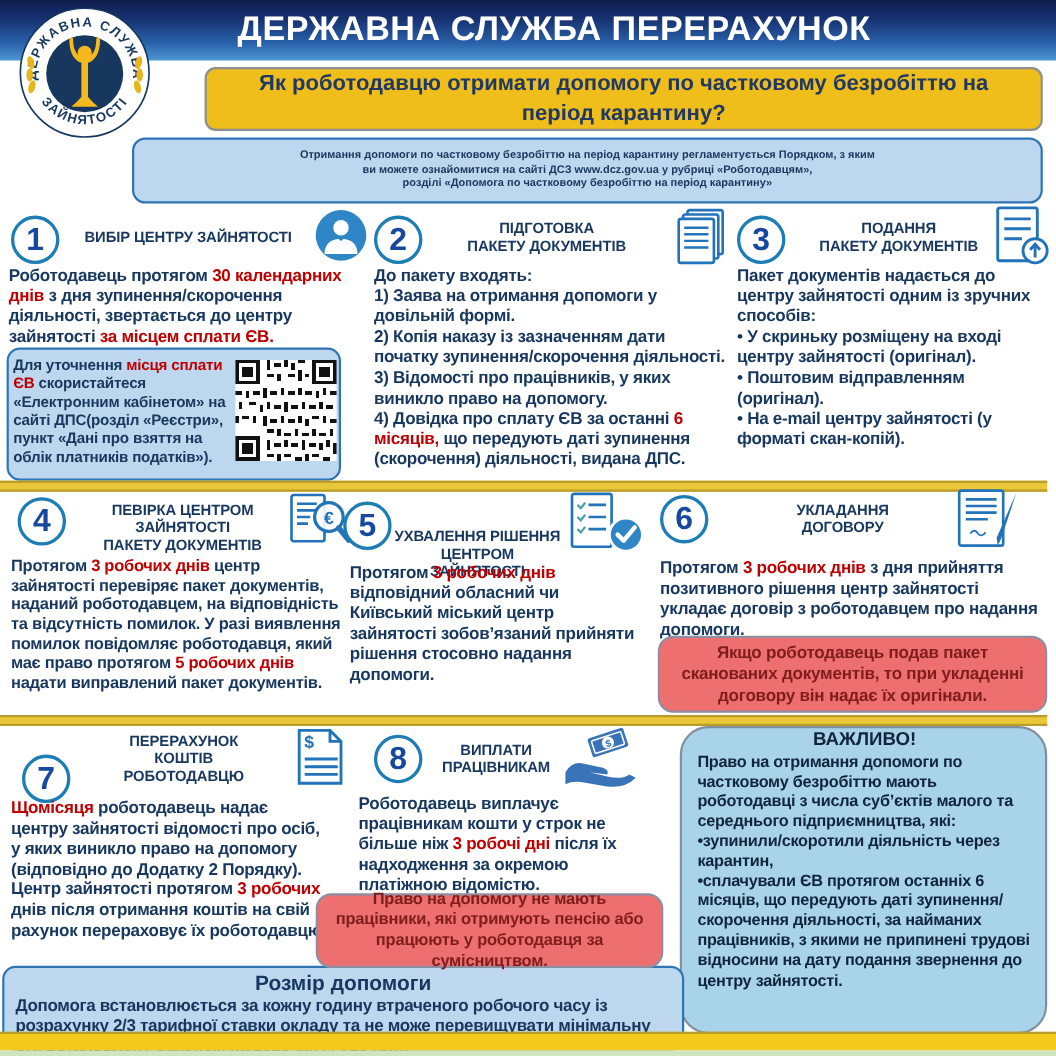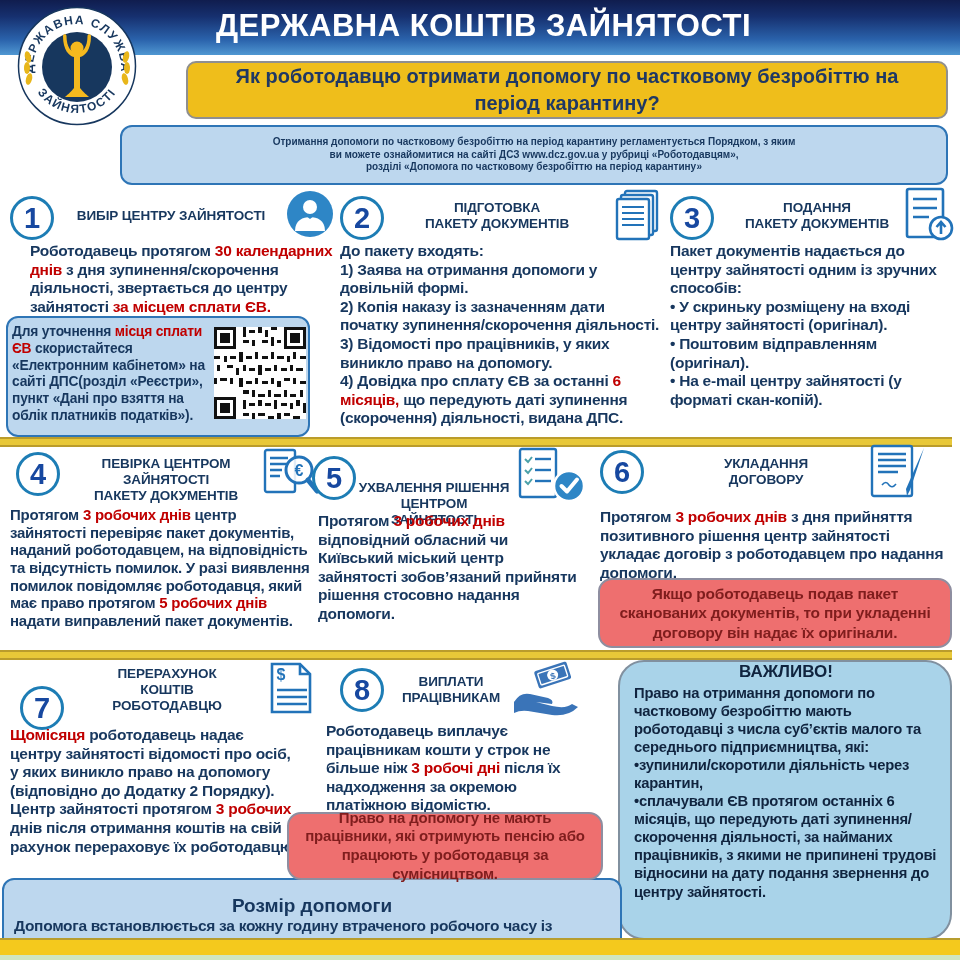--- a/index.html
+++ b/index.html
@@ -33,39 +33,39 @@
   
   .blue-box{position:absolute;background:#BDD7EE;border:2px solid #2E75B6;border-radius:12px;box-sizing:border-box;}
   .pink-note{position:absolute;background:#EE6F6F;border:2px solid #8E8EA0;border-radius:14px;box-sizing:border-box;
              display:flex;align-items:center;justify-content:center;padding:4px 8px;}
   .pink-note .txt{font-size:15.5px;font-weight:700;color:#7F1D1D;text-align:center;line-height:1.25;letter-spacing:-.2px;}
   .important-box{position:absolute;left:618px;top:660px;width:334px;height:280px;background:#A9D3E9;
                  border:2px solid #81909F;border-radius:26px;box-sizing:border-box;padding:0 12px 8px 14px;}
   .important-title{font-size:17px;font-weight:700;text-align:center;color:#10243f;margin-bottom:2px;}
   .important-body{font-size:14.8px;font-weight:700;color:#10243f;line-height:1.22;letter-spacing:-.25px;white-space:pre-line;}
   .size-box{position:absolute;left:2px;top:878px;width:620px;height:77px;background:#BDD7EE;
-            border:2px solid #2E75B6;border-radius:12px;box-sizing:border-box;padding:16px 10px;}
+            border:2px solid #2E75B6;border-radius:12px;box-sizing:border-box;padding:5px 10px;}
   .size-title{font-size:19px;font-weight:700;text-align:center;color:#17375E;line-height:1.1;}
   .size-body{font-size:15.5px;font-weight:700;color:#17375E;line-height:1.18;letter-spacing:-.3px;}
   
   .gold-strip{position:absolute;left:0;width:952px;height:10px;background:#E8C838;
               border-top:2px solid #BA9C2B;border-bottom:2px solid #BA9C2B;box-sizing:border-box;}
   .bottom-yellow{position:absolute;left:0;top:938px;width:960px;height:17px;background:#F4C91D;
                  border-top:2px solid #B79D2E;box-sizing:border-box;}
   .bottom-green{position:absolute;left:0;top:955px;width:960px;height:5px;background:#CFE5C0;}
   .qr-text{position:absolute;font-size:13.8px;font-weight:700;color:#17375E;line-height:1.22;letter-spacing:-.2px;}
   svg{display:block;}
 </style>
 </head>
 <body>
 
 <div class="page">
 
   <div class="topbar">
-    <div class="topbar-title">ДЕРЖАВНА КОШТІВ ЗАЙНЯТОСТІ</div>
+    <div class="topbar-title">ДЕРЖАВНА СЛУЖБА ПЕРЕРАХУНОК</div>
   </div>
 
   <div class="logo">
     <svg width="122" height="122" viewBox="0 0 122 122">
       <circle cx="61" cy="61" r="58.5" fill="#fff" stroke="#17375E" stroke-width="1.5"></circle>
       <path id="arcTop" d="M17,63 a44,44 0 1 1 88,0" fill="none"></path>
       <path id="arcBot" d="M13,60 a48,48 0 0 0 96,0" fill="none"></path>
       <text font-size="12" font-weight="bold" fill="#17375E" letter-spacing="1.5" font-family="Liberation Sans,sans-serif">
         <textPath href="#arcTop" startOffset="50%" text-anchor="middle">ДЕРЖАВНА СЛУЖБА</textPath>
       </text>
@@ -103,21 +103,21 @@
   <div class="circle" style="left:10px;top:196px;">1</div>
   <div class="step-heading" style="left:62px;top:208px;width:218px;">ВИБІР ЦЕНТРУ ЗАЙНЯТОСТІ</div>
   <div class="icon" style="left:286px;top:190px;">
     <svg width="48" height="48" viewBox="0 0 48 48">
       <circle cx="24" cy="24" r="23" fill="#2E86C6"></circle>
       <circle cx="24" cy="17" r="7" fill="#fff"></circle>
       <path d="M9,41 C9,30 17,27 24,27 C31,27 39,30 39,41 Z" fill="#fff"></path>
       <path d="M24,29 l-4,-3 8,0 z" fill="#2E86C6"></path>
     </svg>
   </div>
-  <div class="step-body" style="left:8px;top:242px;width:326px;margin-left:22px;"><span>Роботодавець протягом </span><span class="c-red">30 календарних днів</span><span> з дня зупинення/скорочення діяльності, звертається до центру зайнятості </span><span class="c-red">за місцем сплати ЄВ.</span></div>
+  <div class="step-body" style="left:8px;top:242px;width:326px;"><span>Роботодавець протягом </span><span class="c-red">30 календарних днів</span><span> з дня зупинення/скорочення діяльності, звертається до центру зайнятості </span><span class="c-red">за місцем сплати ЄВ.</span></div>
 
   <div class="blue-box" style="left:6px;top:316px;width:304px;height:121px;"></div>
   <div class="qr-text" style="left:12px;top:324px;width:198px;"><span>Для уточнення </span><span class="c-red">місця сплати ЄВ</span><span> скористайтеся «Електронним кабінетом» на сайті ДПС(розділ «Реєстри», пункт «Дані про взяття на облік платників податків»).</span></div>
   <div class="icon" style="left:214px;top:327px;">
     <svg width="92" height="92" viewBox="0 0 29 29" shape-rendering="crispEdges">
       <rect width="29" height="29" fill="#fff"></rect>
       <g fill="#111">
         <rect x="0" y="0" width="7" height="7"></rect>
           <rect x="22" y="0" width="7" height="7"></rect>
           <rect x="0" y="22" width="7" height="7"></rect>

